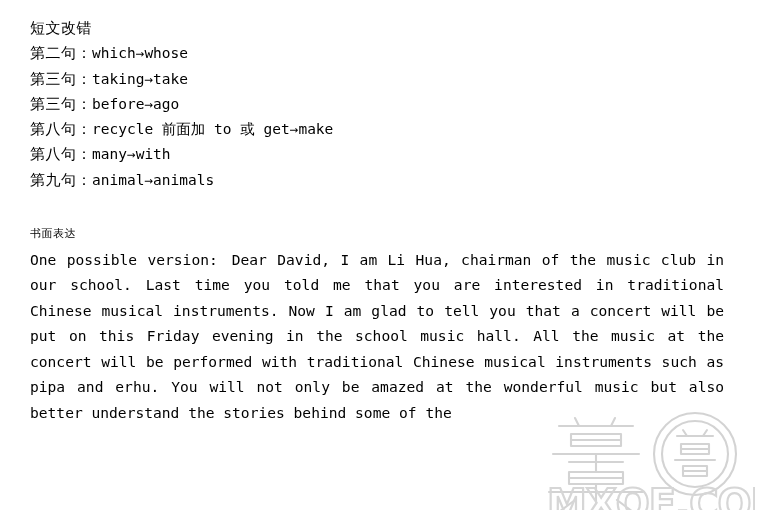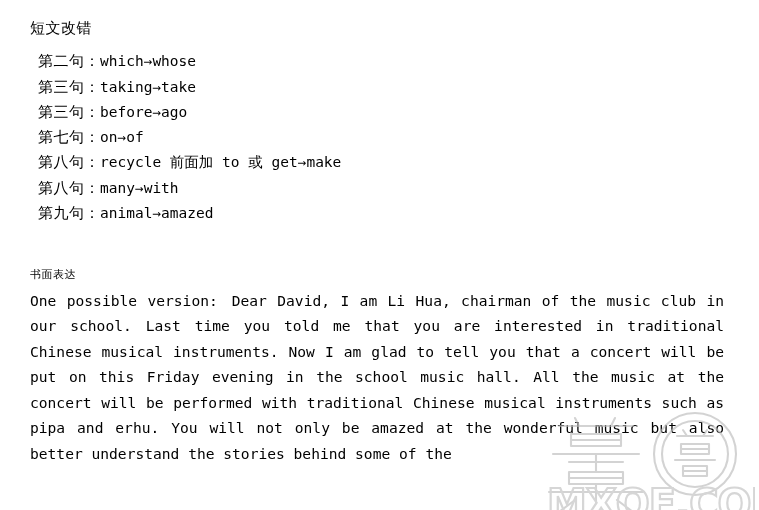--- a/index.html
+++ b/index.html
@@ -35,21 +35,21 @@
   
   .section-title {
     font-family: "DejaVu Sans", sans-serif;
     font-size: 15px;
     line-height: 25.3px;
     letter-spacing: 0.5px;
     white-space: nowrap;
   }
 
   .corr-list {
-    margin: 8px;
+    margin: 0;
     padding: 0;
     list-style: none;
   }
   .corr-item {
     font-size: 15px;
     line-height: 25.3px;
     white-space: nowrap;
     letter-spacing: 0.2px;
   }
   .corr-label {
@@ -138,30 +138,27 @@
       <li class="corr-item">
         <span class="corr-label">第二句：</span><span class="corr-value">which→whose</span>
       </li>
       <li class="corr-item">
         <span class="corr-label">第三句：</span><span class="corr-value">taking→take</span>
       </li>
       <li class="corr-item">
         <span class="corr-label">第三句：</span><span class="corr-value">before→ago</span>
       </li>
       <li class="corr-item">
-        <span class="corr-label">第七句：</span><span class="corr-value">on→of</span>
-      </li>
-      <li class="corr-item">
         <span class="corr-label">第八句：</span><span class="corr-value cn">recycle 前面加 to 或 get→make</span>
       </li>
       <li class="corr-item">
         <span class="corr-label">第八句：</span><span class="corr-value">many→with</span>
       </li>
       <li class="corr-item">
-        <span class="corr-label">第九句：</span><span class="corr-value">animal→amazed</span>
+        <span class="corr-label">第九句：</span><span class="corr-value">animal→animals</span>
       </li>
     </ul>
 
     <div class="section-gap"></div>
 
     <div class="essay-title">书面表达</div>
 
     <div class="essay-body">
       <span>One possible version:</span><span class="lead-gap"></span><span>Dear David, I am Li Hua, chairman of the music club in our school. Last time you told me that you are interested in traditional Chinese musical instruments. Now I am glad to tell you that a concert will be put on this Friday evening in the school music hall. All the music at the concert will be performed with traditional Chinese musical instruments such as pipa and erhu. You will not only be amazed at the wonderful music but also better understand the stories behind some of the</span>
     </div>

